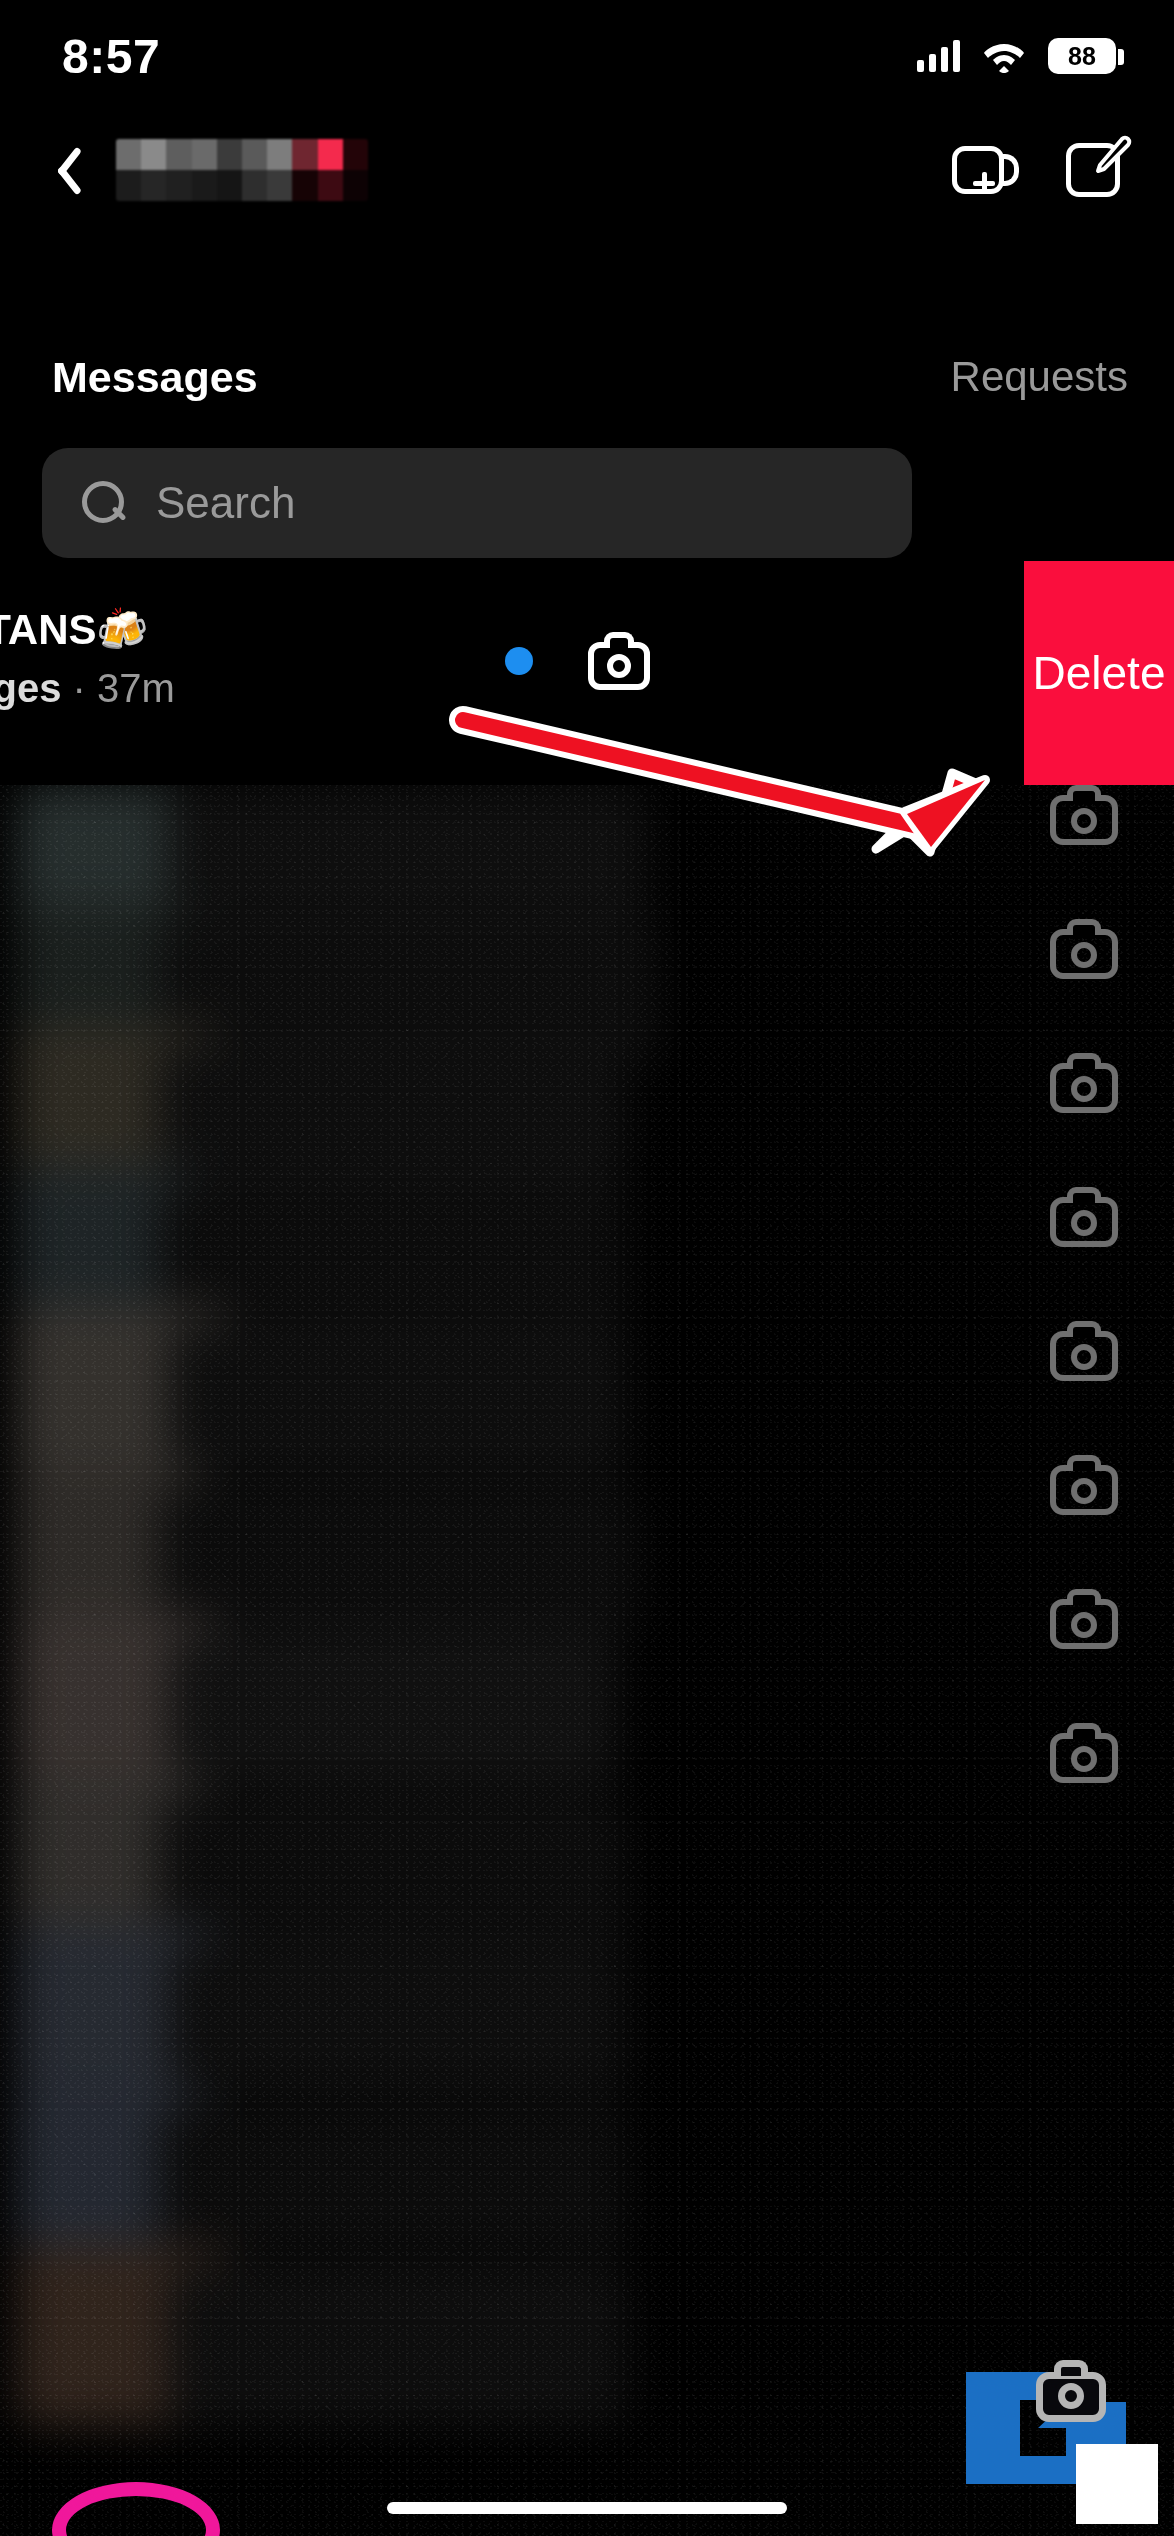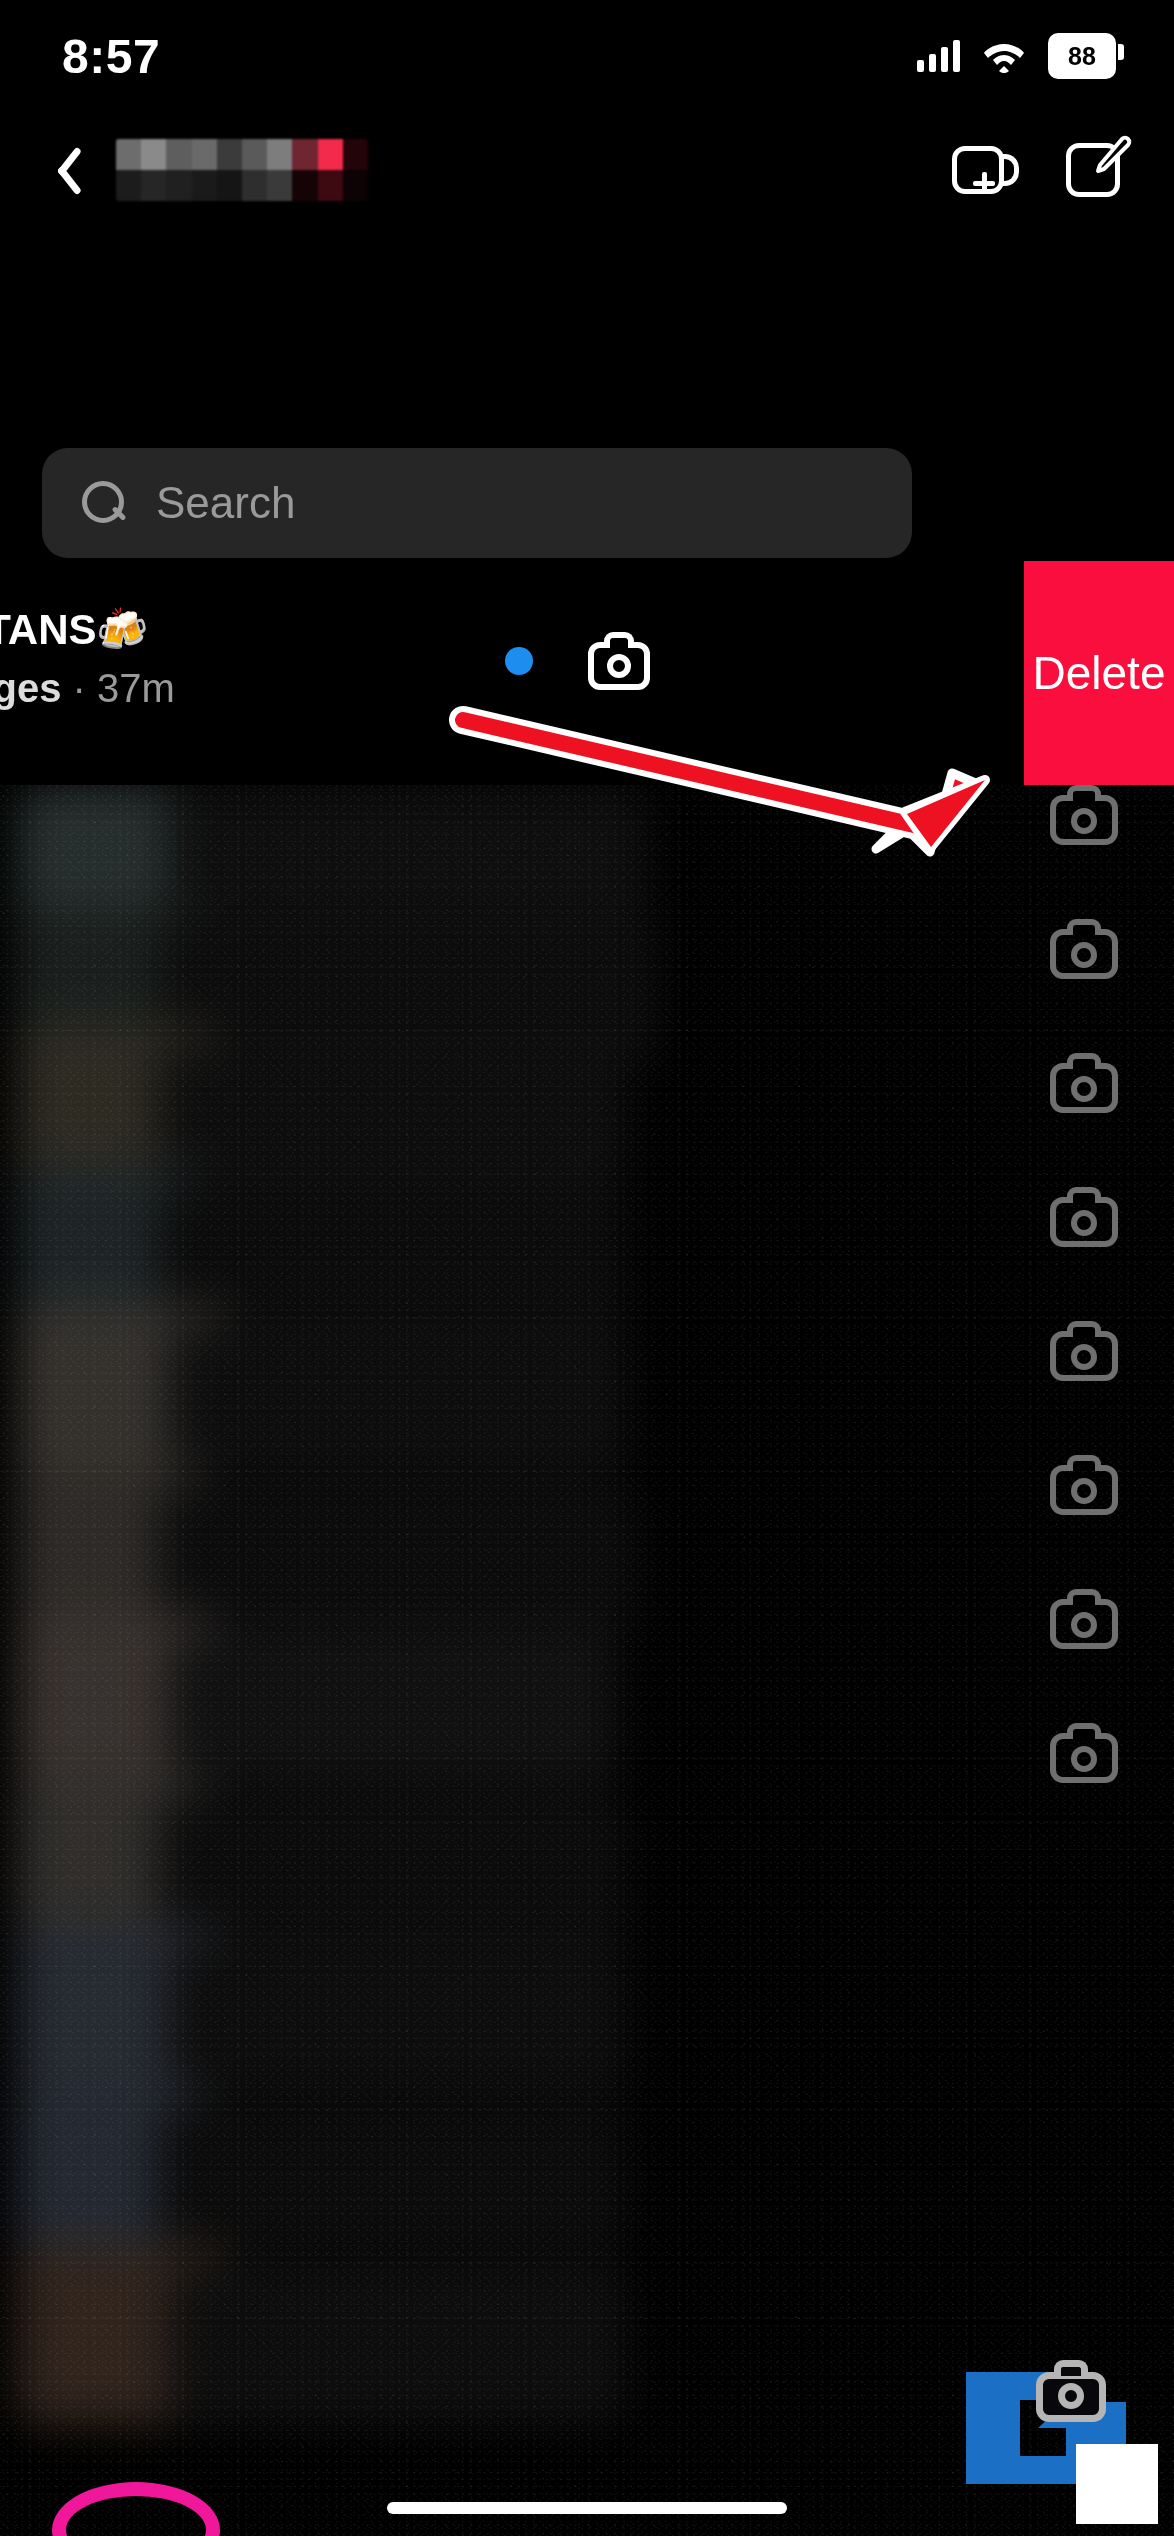--- a/index.html
+++ b/index.html
@@ -26,21 +26,21 @@
     color:#fff; font-size:48px; font-weight:600; letter-spacing:0.5px;
   }
   .sb-right { display:flex; align-items:center; gap:22px; }
   .sig { display:flex; align-items:flex-end; gap:5px; height:32px; }
   .sig i { display:block; width:7px; background:#fff; border-radius:2px; }
   .sig i:nth-child(1){ height:12px; }
   .sig i:nth-child(2){ height:18px; }
   .sig i:nth-child(3){ height:25px; }
   .sig i:nth-child(4){ height:32px; }
   .batt {
-    position:relative; min-width:68px; height:46px; background:#fff;
+    position:relative; min-width:68px; height:36px; background:#fff;
     border-radius:10px; color:#000; font-size:25px; font-weight:700;
     display:flex; align-items:center; justify-content:center; padding:0 7px;
   }
   .batt::after {
     content:""; position:absolute; right:-8px; top:11px;
     width:6px; height:16px; background:#fff; border-radius:0 3px 3px 0;
   }
 
   
   .navbar {
@@ -309,20 +309,24 @@
       </div>
       <div class="icon-btn">
         <div class="compose-sq"></div>
         <svg class="compose-pencil" viewBox="0 0 40 40">
           <path d="M8 32 L6 38 L12 36 L36 12 a4 4 0 0 0 -6 -6 Z" fill="#000" stroke="#fff" stroke-width="4" stroke-linejoin="round"></path>
         </svg>
       </div>
     </div>
   </div>
 
+  <div class="tabrow">
+    <div class="tab-messages">Messages</div>
+    <div class="tab-requests">Requests</div>
+  </div>
 
   <div class="searchbar">
     <div class="search-ico"></div>
     <div class="search-ph">Search</div>
   </div>
 
   <div class="swipe-row">
     <div class="conv-text">
       <div class="conv-title">TITANS🍻</div>
       <div class="conv-sub">

